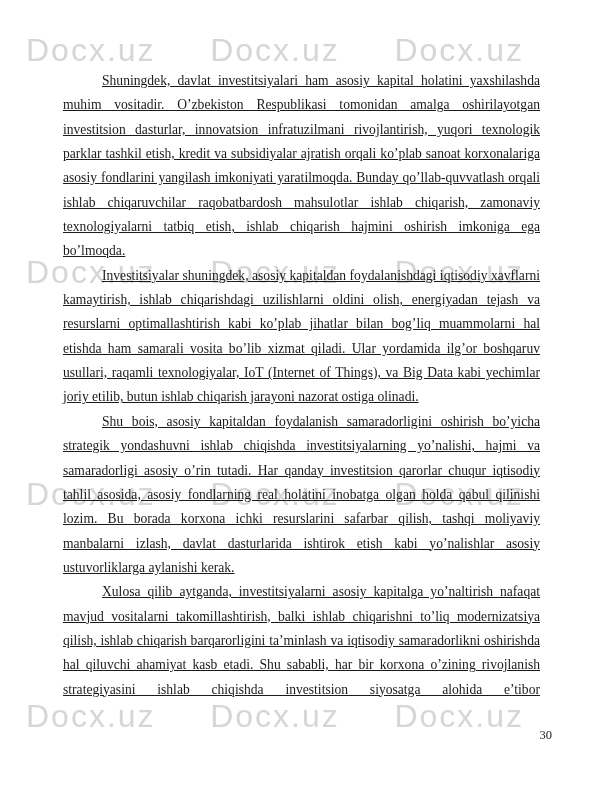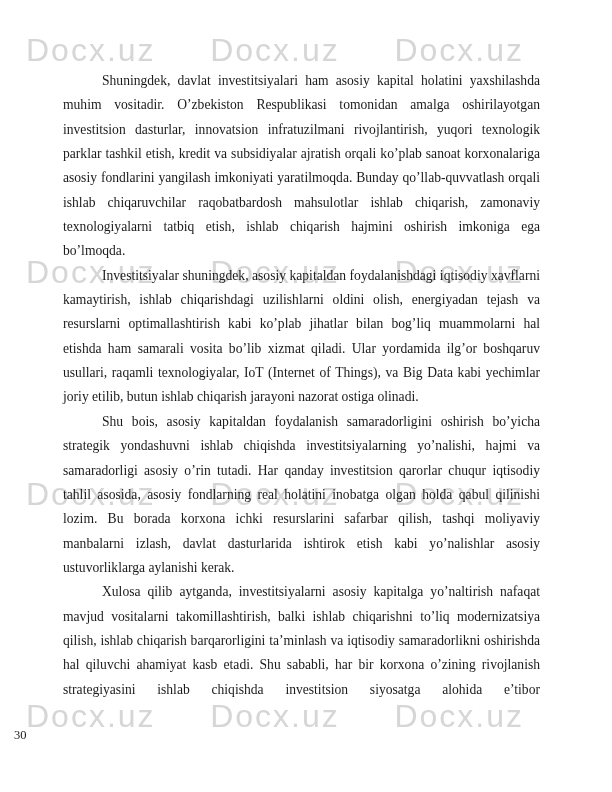--- a/index.html
+++ b/index.html
@@ -51,32 +51,33 @@
     color: #1a1a1a;
     font-size: 13.6px;
     line-height: 24.35px;
     text-align: justify;
     hyphens: none;
   }
   .textblock p {
     margin: 0;
     padding: 0;
     text-indent: 39px;
+    text-decoration: underline;
   }
   .textblock p.continued {
     text-align-last: justify;
   }
   
   .page-number {
     position: absolute;
     left: 0;
     right: 0;
     top: 728px;
     z-index: 2;
-    text-align: left;
+    text-align: right;
     font-size: 12.5px;
     color: #1a1a1a;
     padding-left: 14px;
   }
 </style>
 </head>
 <body>
 
 <div class="page">
 

